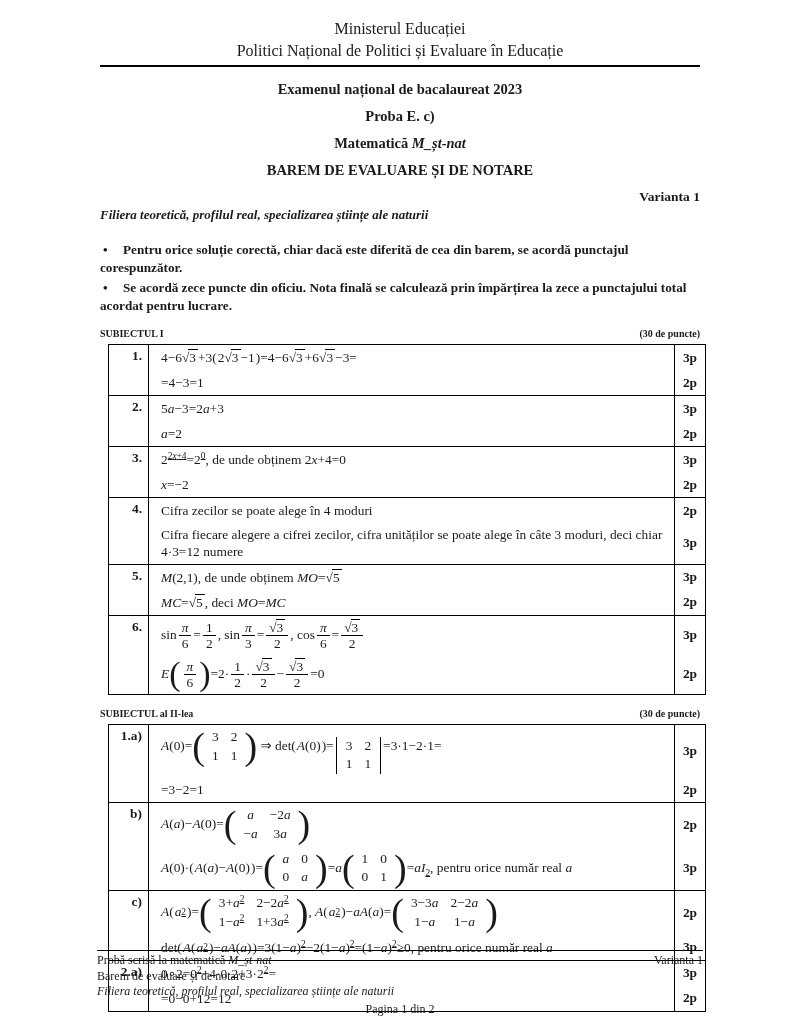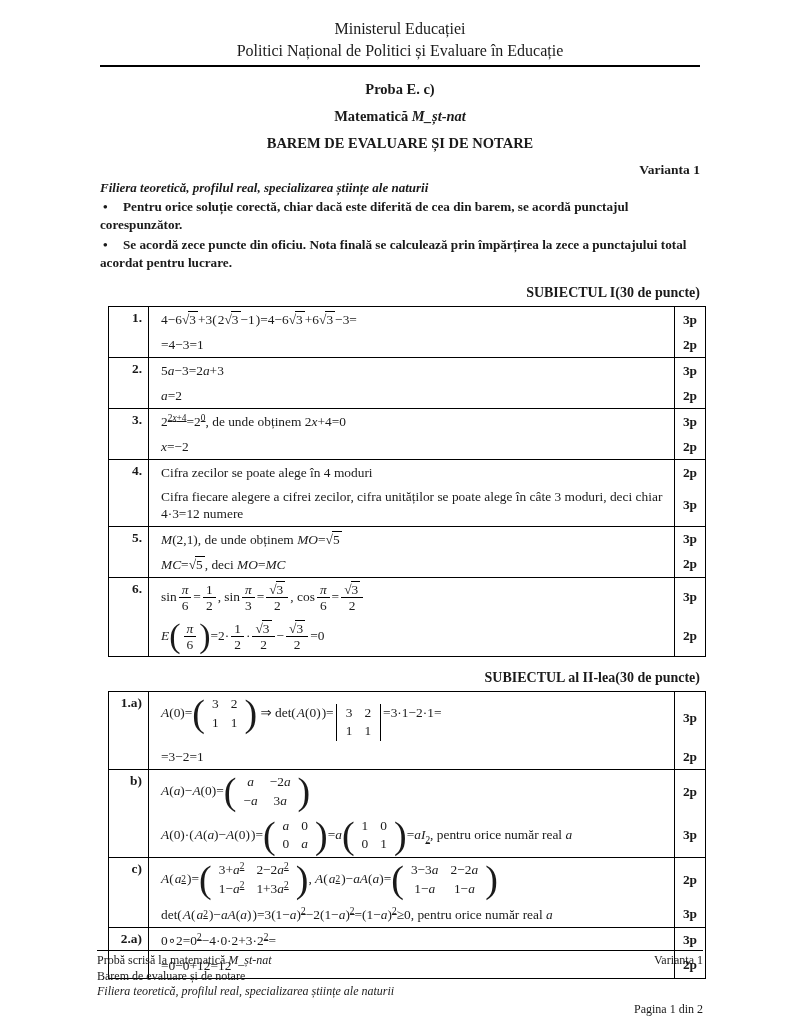--- a/index.html
+++ b/index.html
@@ -15,25 +15,25 @@
   .content{padding:18px 100px 0 100px;}
   
   .hdr{text-align:center;font-size:16px;line-height:1.35;}
   .hdr-rule{border:0;border-top:2px solid #000;margin:4px 0 0 0;}
   
   .titleblock{text-align:center;font-weight:bold;font-size:14.5px;margin-top:14px;}
   .titleblock .tl{margin:10px 0;}
   .it{font-style:italic;}
   .variant-line{text-align:right;font-weight:bold;font-size:13.5px;margin-top:8px;}
   .filiera{font-weight:bold;font-style:italic;font-size:13px;margin-top:2px;}
-  .bullets{font-weight:bold;font-size:13.2px;line-height:1.38;margin-top:2px;}
+  .bullets{font-weight:bold;font-size:13.2px;line-height:1.38;margin-top:18px;}
   .bullet{margin:1px 0;}
   .bullet .dot{display:inline-block;width:20px;text-align:left;padding-left:3px;}
   
-  .sec-heading{display:flex;justify-content:flex-end;font-weight:bold;font-size:14px;margin:13px 0 5px 0;}
+  .sec-heading{display:flex;justify-content:space-between;font-weight:bold;font-size:10px;margin:13px 0 5px 0;}
   
   .rtable{border:1.6px solid #000;margin-left:8px;margin-right:-6px;font-size:13.4px;}
   .trow{display:flex;align-items:stretch;}
   .trow + .trow{border-top:1.4px solid #000;}
   .tnum{width:40px;flex:0 0 40px;border-right:1.2px solid #000;text-align:right;
         padding:3px 6px 0 0;box-sizing:border-box;font-weight:bold;}
   .tlines{flex:1;display:flex;flex-direction:column;min-width:0;}
   .tline{display:flex;align-items:stretch;flex:1;}
   .tf{flex:1;padding:3px 8px 3px 12px;display:flex;align-items:center;flex-wrap:wrap;min-height:19px;line-height:1.3;}
   .tf .fwrap{display:block;width:100%;}
@@ -57,35 +57,36 @@
   .dv{display:inline-flex;align-items:center;border-left:1.3px solid #000;border-right:1.3px solid #000;
       padding:0 3px;margin:0 2px;}
   .mtb{display:inline-table;}
   .mr{display:table-row;}
   .mc{display:table-cell;text-align:center;padding:1px 6px;line-height:1.25;}
   
   .footer{position:absolute;left:97px;right:97px;bottom:8px;font-size:12px;line-height:1.32;}
   .f-rule{border:0;border-top:1.6px solid #000;margin:0 0 2px 0;}
   .f-top{position:relative;}
   .f-variant{position:absolute;right:0;top:0;}
-  .f-page{text-align:right;margin-top:2px;}
+  .f-page{text-align:center;margin-top:2px;}
 </style>
 </head>
 <body>
 
 <div class="page">
   <div class="content">
 
     <div class="hdr">
       <div>Ministerul Educației</div>
       <div>Politici Național de Politici și Evaluare în Educație</div>
     </div>
     <hr class="hdr-rule">
 
     <div class="titleblock">
+      <div class="tl">Examenul național de bacalaureat 2023</div>
       <div class="tl">Proba E. c)</div>
       <div class="tl"><span>Matematică </span><span class="it">M_șt-nat</span></div>
       <div class="tl">BAREM DE EVALUARE ȘI DE NOTARE</div>
     </div>
 
     <div class="variant-line">Varianta 1</div>
 
     <div class="filiera">Filiera teoretică, profilul real, specializarea științe ale naturii</div>
 
     <div class="bullets" id="bullets">

